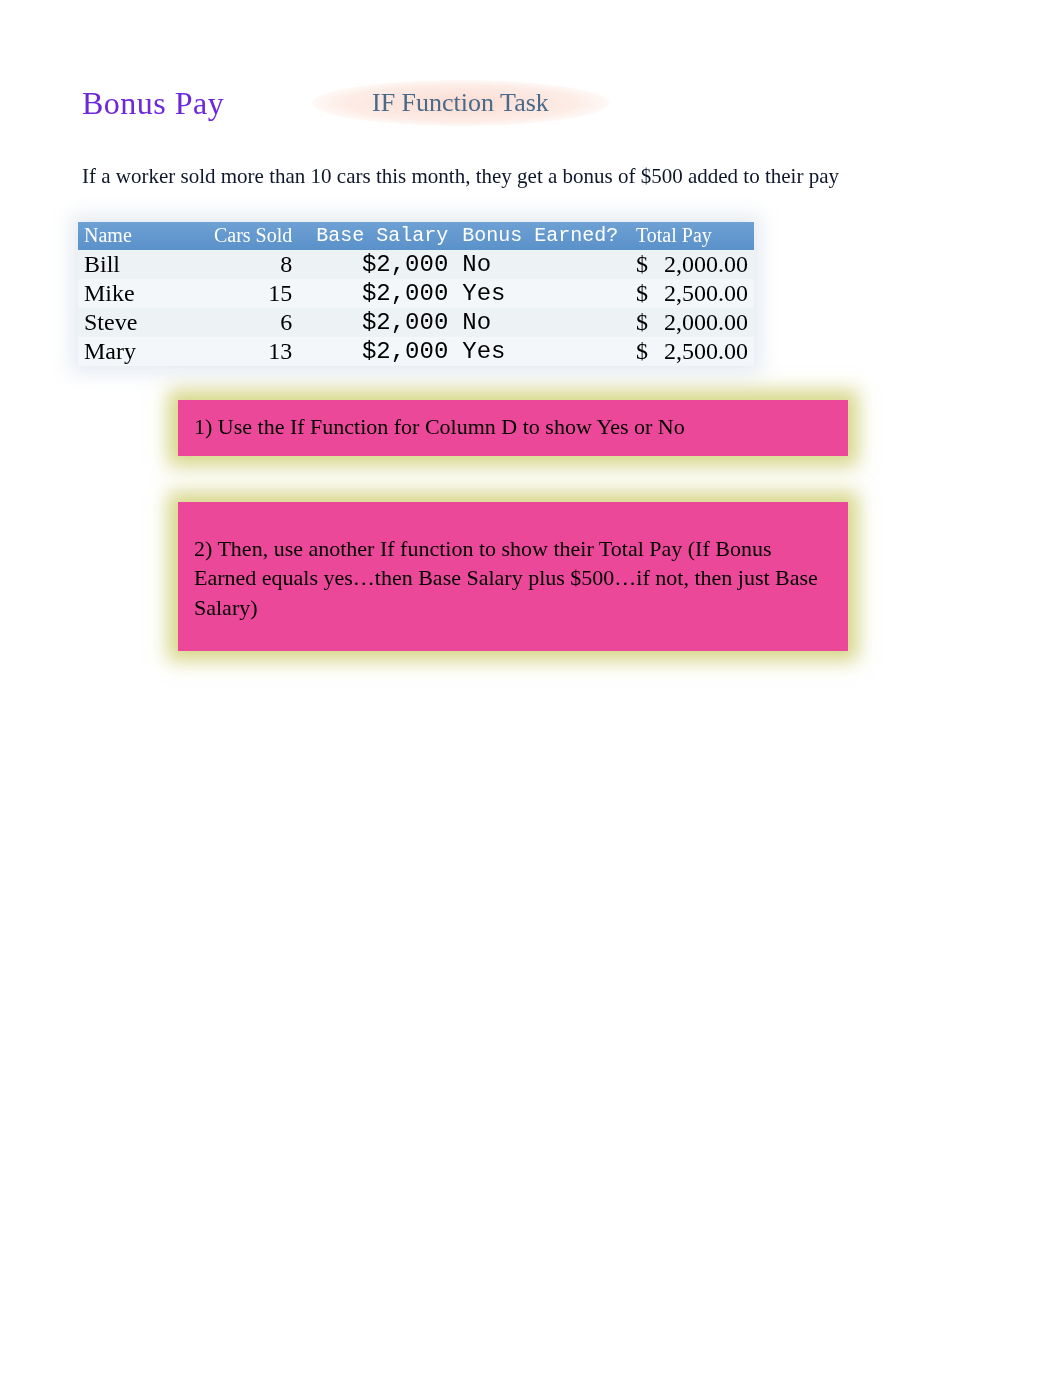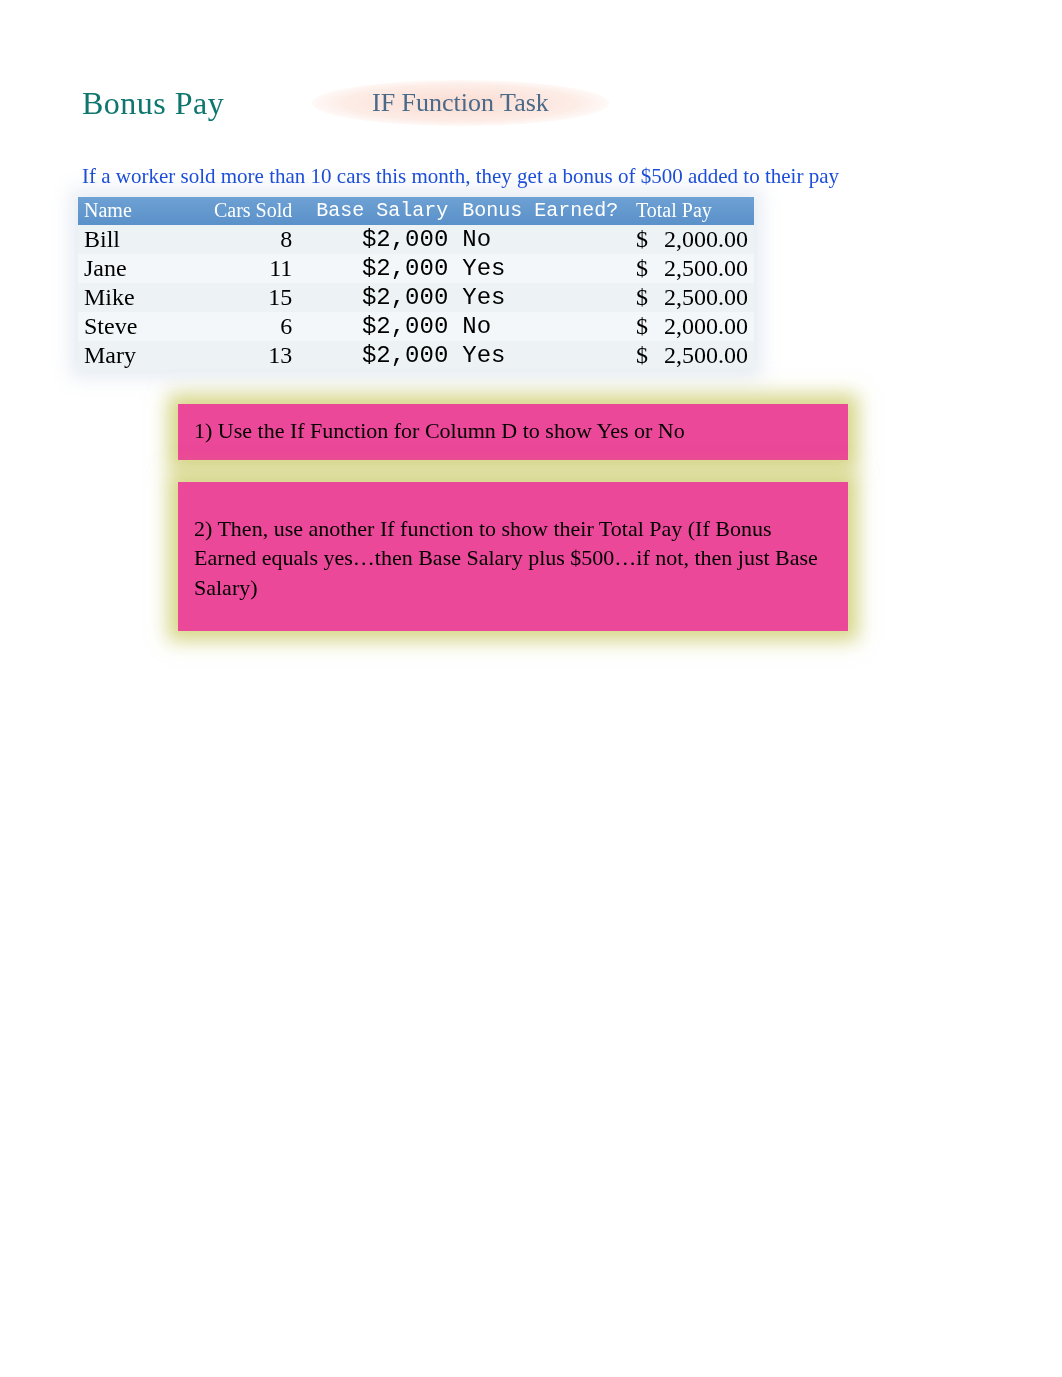--- a/index.html
+++ b/index.html
@@ -11,36 +11,36 @@
       padding: 80px 0 0 82px;
       color: #000;
     }
     .header-row {
       display: flex;
       align-items: center;
       margin-bottom: 38px;
     }
     .title-main {
       font-size: 32px;
-      color: #0f766e;
+      color: #6d28d9;
       letter-spacing: 0.5px;
       width: 240px;
     }
     .title-task {
       font-size: 26px;
       color: #4a6a8a;
       background: radial-gradient(ellipse at center, #fadcd2 0%, #fdece6 55%, rgba(255,255,255,0) 78%);
       padding: 8px 60px;
       border-radius: 50%;
       margin-left: -10px;
     }
     .intro {
       font-size: 21px;
-      color: #1d4ed8;
-      margin-bottom: 8px;
+      color: #0f172a;
+      margin-bottom: 33px;
     }
     .table-wrap {
       width: 676px;
       box-shadow: 0 0 18px 8px rgba(120,150,190,0.18);
       margin-left: -4px;
     }
     table { border-collapse: collapse; width: 100%; }
     thead tr {
       background: linear-gradient(to bottom, #6ea1d4 0%, #5a91c9 100%);
       color: #fff;
@@ -74,21 +74,21 @@
       background: #ec4899;
       color: #000;
       font-size: 22px;
       padding: 12px 16px 14px 16px;
       width: 670px;
       margin-left: 96px;
       box-shadow: 0 0 18px 10px rgba(180,180,40,0.55);
       line-height: 1.35;
     }
     .callout1 { margin-top: 34px; }
-    .callout2 { margin-top: 22px; padding-top: 32px; padding-bottom: 28px; }
+    .callout2 { margin-top: 46px; padding-top: 32px; padding-bottom: 28px; }
   </style>
 </head>
 <body>
 
 <div class="header-row">
   <div class="title-main">Bonus Pay</div>
   <div class="title-task">IF Function Task</div>
 </div>
 
 <div class="intro">If a worker sold more than 10 cars this month, they get a bonus of $500 added to their pay</div>
@@ -107,32 +107,20 @@
     <tbody>
       <tr>
         <td class="col-name">Bill</td>
         <td class="col-cars">8</td>
         <td class="col-base">$2,000</td>
         <td class="col-bonus">No</td>
         <td class="col-totalwrap">
           <div class="total-cell">
             <span>$</span>
             <span>2,000.00</span>
-          </div>
-        </td>
-      </tr>
-      <tr>
-        <td class="col-name">Jane</td>
-        <td class="col-cars">11</td>
-        <td class="col-base">$2,000</td>
-        <td class="col-bonus">Yes</td>
-        <td class="col-totalwrap">
-          <div class="total-cell">
-            <span>$</span>
-            <span>2,500.00</span>
           </div>
         </td>
       </tr>
       <tr>
         <td class="col-name">Mike</td>
         <td class="col-cars">15</td>
         <td class="col-base">$2,000</td>
         <td class="col-bonus">Yes</td>
         <td class="col-totalwrap">
           <div class="total-cell">

